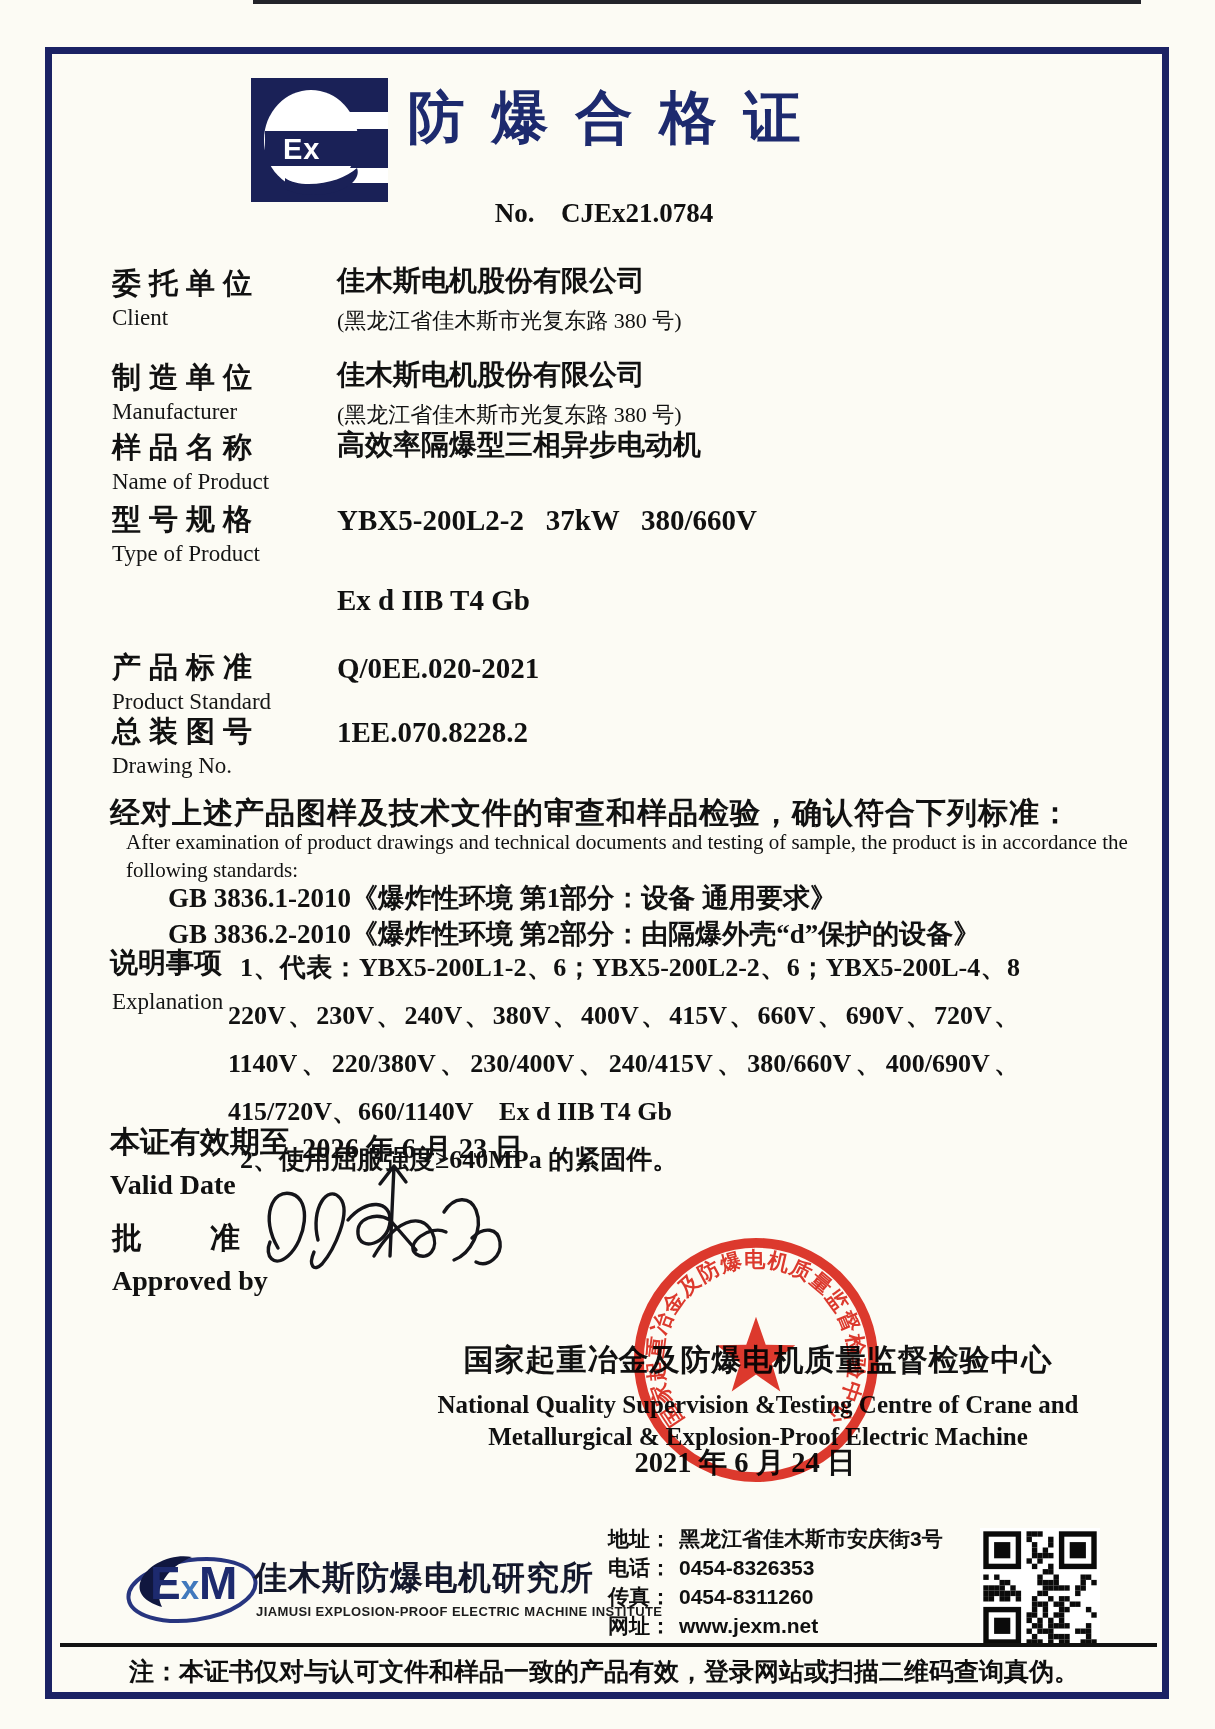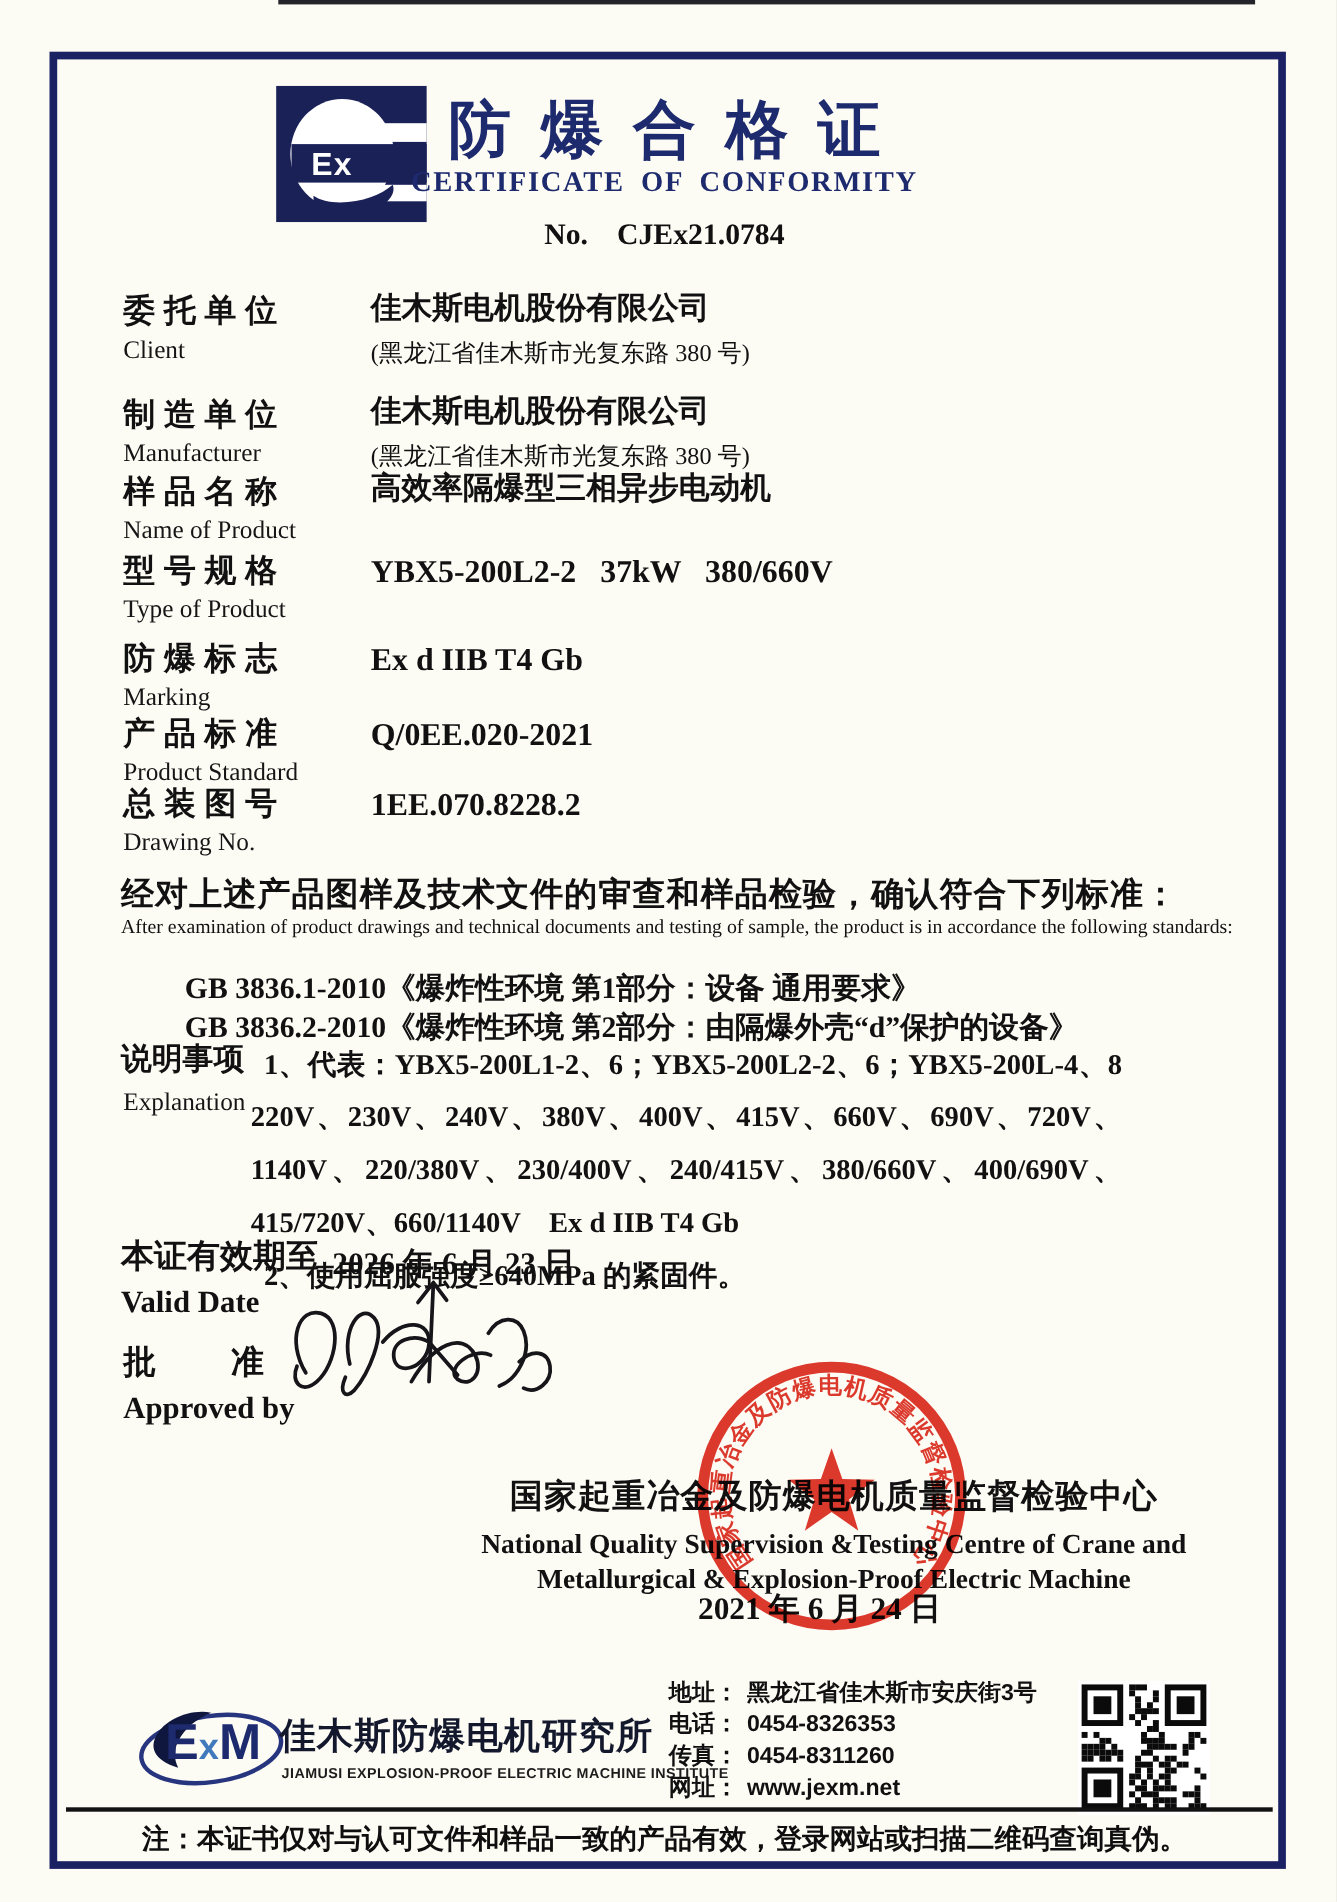--- a/index.html
+++ b/index.html
@@ -12,21 +12,21 @@
   .title-en{font-family:"Liberation Serif",serif;font-size:26px;font-weight:700;letter-spacing:1.5px;word-spacing:7px;color:#1d2a6e;}
   .cert-no{font-family:"Liberation Serif",serif;font-size:27px;font-weight:600;color:#111;}
   .zh-label{font-weight:700;font-size:29px;width:140px;text-align:justify;text-align-last:justify;line-height:1.1;}
   .zh-label-tight{font-weight:700;font-size:28px;line-height:1.1;}
   .en-label{font-family:"Liberation Serif",serif;font-size:23px;margin-top:5px;color:#151515;}
   .en-label-b{font-family:"Liberation Serif",serif;font-size:28px;font-weight:700;margin-top:6px;}
   .value-cjk{font-family:"Liberation Serif",serif;font-weight:700;font-size:28px;line-height:1.1;}
   .value-note{font-family:"Liberation Serif",serif;font-size:22px;margin-top:9px;font-weight:500;}
   .value-lat{font-family:"Liberation Serif",serif;font-size:29px;font-weight:600;white-space:pre-wrap;}
   .stmt-cn{font-weight:700;font-size:30px;letter-spacing:1px;}
-  .stmt-en{font-family:"Liberation Serif",serif;font-size:18px;line-height:28px;width:1055px;}
+  .stmt-en{font-family:"Liberation Serif",serif;font-size:21px;line-height:28px;width:1055px;margin-left:16px;}
   .std-line{font-family:"Liberation Serif",serif;font-size:27px;font-weight:600;line-height:36px;}
   .expl{font-family:"Liberation Serif",serif;font-size:26px;font-weight:600;line-height:48px;
         width:792px;text-align:justify;}
   .expl p{margin:0;text-indent:12px;}
   .date-val{font-family:"Liberation Serif",serif;font-size:28.5px;font-weight:600;}
   .issuer{width:716px;text-align:center;}
   .issuer-cn{font-size:30px;font-weight:700;letter-spacing:1px;}
   .issuer-en{font-family:"Liberation Serif",serif;font-size:25px;font-weight:700;line-height:32px;}
   .stamp-svg{mix-blend-mode:multiply;opacity:.93;}
   .inst-cn{font-size:33px;font-weight:700;color:#14182c;letter-spacing:1px;}
@@ -53,23 +53,20 @@
       <rect x="55" y="90" width="82" height="15" fill="#ffffff"></rect>
       <rect x="14" y="53" width="123" height="35" fill="#1a2157"></rect>
       <path d="M34 111 C52 120 84 119 100 106 C106 101 108 95 106 90 C96 99 78 106 58 106 C48 106 40 104 34 100 Z" fill="#1a2157"></path>
       <text x="32" y="81" font-size="29" font-weight="800" fill="#ffffff" letter-spacing="1" font-family="Liberation Sans, sans-serif">Ex</text>
     </svg>
   </div>
 
   <div class="abs" style="left:45px;top:80px;width:1118px;text-align:center;">
     <div class="title-cn" style="padding-left:27px;">防爆合格证</div>
   </div>
-  <div class="abs" style="left:45px;top:151px;width:1118px;text-align:center;">
-    <span class="title-en">CERTIFICATE OF CONFORMITY</span>
-  </div>
   <div class="abs" style="left:45px;top:198px;width:1118px;text-align:center;">
     <span class="cert-no">No.</span>
     <span class="cert-no" style="margin-left:22px;">CJEx21.0784</span>
   </div>
 
   <div class="abs" style="left:112px;top:268px;">
     <div class="zh-label">委托单位</div>
     <div class="en-label">Client</div>
   </div>
   <div class="abs" style="left:337px;top:266px;">
@@ -95,24 +92,20 @@
   </div>
 
   <div class="abs" style="left:112px;top:504px;">
     <div class="zh-label">型号规格</div>
     <div class="en-label">Type of Product</div>
   </div>
   <div class="abs" style="left:337px;top:504px;">
     <div class="value-lat">YBX5-200L2-2   37kW   380/660V</div>
   </div>
 
-  <div class="abs" style="left:112px;top:584px;">
-    <div class="zh-label">防爆标志</div>
-    <div class="en-label">Marking</div>
-  </div>
   <div class="abs" style="left:337px;top:584px;">
     <div class="value-lat">Ex d IIB T4 Gb</div>
   </div>
 
   <div class="abs" style="left:112px;top:652px;">
     <div class="zh-label">产品标准</div>
     <div class="en-label">Product Standard</div>
   </div>
   <div class="abs" style="left:337px;top:652px;">
     <div class="value-lat">Q/0EE.020-2021</div>

